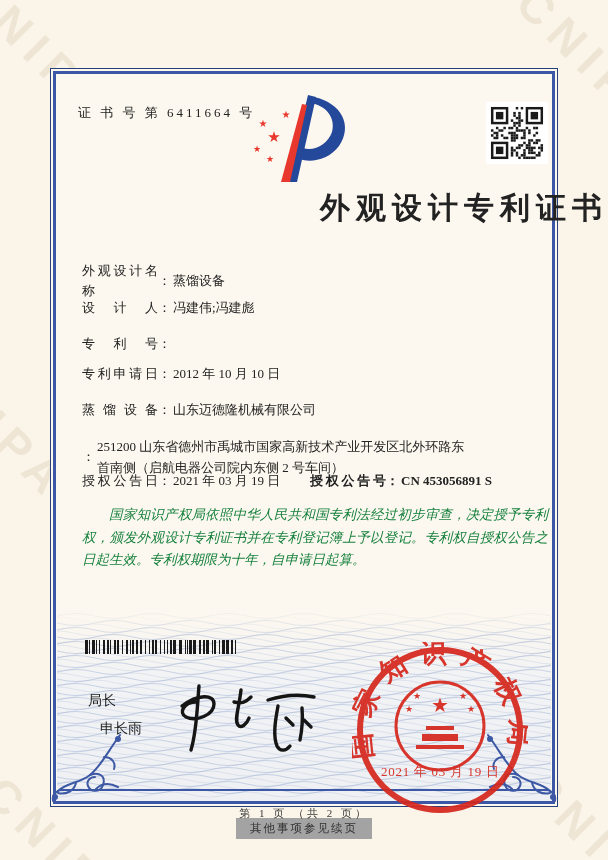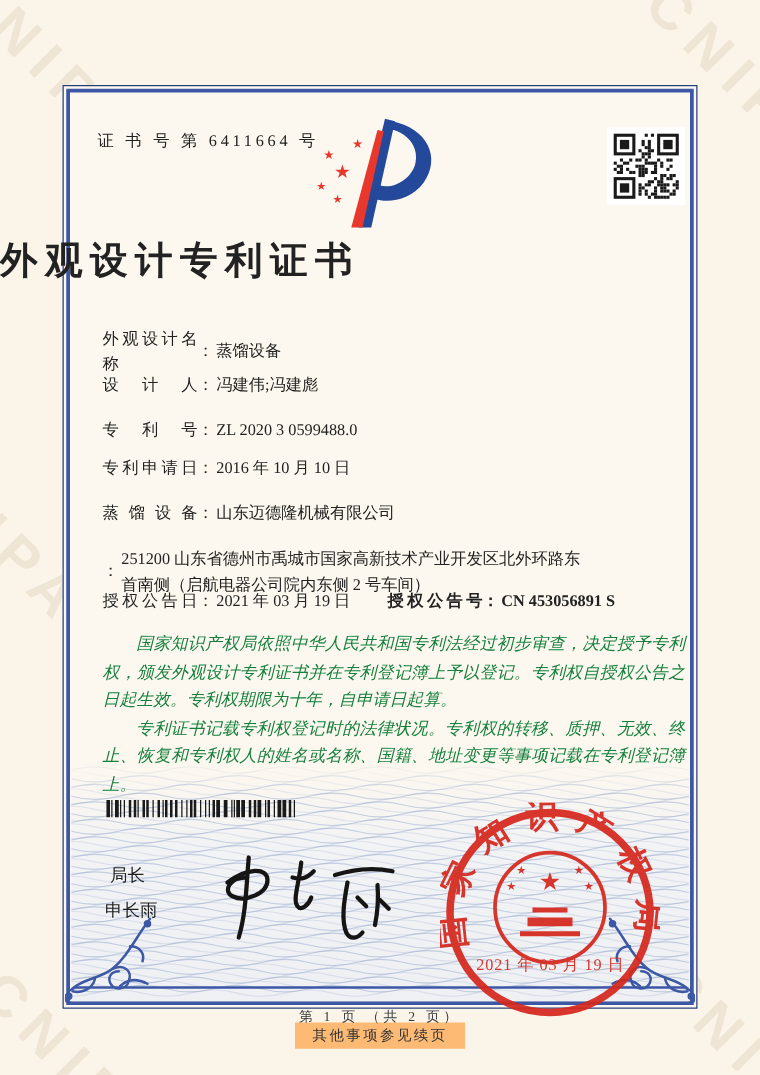--- a/index.html
+++ b/index.html
@@ -12,50 +12,50 @@
       transform:translate(-50%,-50%) rotate(45deg);white-space:nowrap;z-index:0;}
   .wm.faint{color:rgba(185,160,120,0.12);}
   
   .frame{position:absolute;left:50px;top:68px;width:506px;height:737px;
          border:1.5px solid #26407c;z-index:1;background:#fdf8ef;}
   .frame-inner{position:absolute;inset:2px;border:3px solid #3b57a5;}
   
   .cert-no{position:absolute;left:78px;top:104px;font-size:13px;letter-spacing:3px;z-index:2;}
   .logo{position:absolute;left:250px;top:94px;z-index:2;}
   .qr{position:absolute;left:486px;top:102px;z-index:2;background:#fff;}
-  .title{position:absolute;left:0;top:188px;width:100%;text-align:left;
+  .title{position:absolute;left:0;top:188px;width:100%;text-align:right;
          font-size:30px;font-weight:bold;letter-spacing:6px;z-index:2;}
   
   .frow{position:absolute;left:82px;font-size:13px;line-height:20px;z-index:2;display:flex;align-items:center;}
   .flabel{display:inline-block;width:76px;text-align:justify;text-align-last:justify;}
   .fcolon{display:inline-block;margin-right:2px;}
   .fval{display:inline-block;}
   .fval.addr{width:372px;line-height:21px;}
   .fgroup2{position:absolute;left:228px;top:0;display:flex;font-weight:bold;}
   
   .body-text{position:absolute;left:82px;top:504px;width:466px;z-index:2;
              font-size:13.5px;line-height:22.5px;font-style:italic;color:#15803d;}
   .body-text p{margin:0;text-indent:2em;text-align:justify;}
   
   .band{position:absolute;left:57px;top:612px;width:494px;height:189px;z-index:1;
         background:linear-gradient(#fdf8ef,#f2f3f5 35%,#eef0f3);}
   .flourish{position:absolute;z-index:2;}
   .barcode{position:absolute;left:85px;top:640px;z-index:2;}
   
   .sig-title{position:absolute;left:88px;top:692px;font-size:14px;z-index:2;
              font-family:"Liberation Sans",sans-serif;}
-  .sig-name{position:absolute;left:84px;top:720px;font-size:14px;z-index:2;
+  .sig-name{position:absolute;left:100px;top:720px;font-size:14px;z-index:2;
             font-family:Liberation Serif, serif;}
   .sig-script{position:absolute;left:168px;top:678px;z-index:2;}
   .seal{position:absolute;left:352px;top:642px;z-index:5;opacity:.93;}
   
   .page-info{position:absolute;left:0;top:806px;width:100%;text-align:center;
              font-size:11px;letter-spacing:3px;color:#3a3a3a;z-index:3;}
   .cont-note{position:absolute;left:50%;top:818px;transform:translateX(-50%);
-             font-size:11.5px;letter-spacing:2px;color:#333;background:#fdba74;
+             font-size:11.5px;letter-spacing:2px;color:#333;background:#a3a3a3;
              padding:3px 14px;z-index:2;white-space:nowrap;}
 </style>
 </head>
 <body>
 
 <div class="page">
 
   <div class="wm" style="left:38px;top:50px">CNIPA</div>
   <div class="wm" style="left:592px;top:62px">CNIPA</div>
   <div class="wm" style="left:452px;top:312px">CNIPA</div>
@@ -210,26 +210,25 @@
       <span class="fval">蒸馏设备</span>
   </div>
   <div class="frow" style="top:298px">
     <span class="flabel">设计人</span>
       <span class="fcolon">：</span>
       <span class="fval">冯建伟;冯建彪</span>
   </div>
   <div class="frow" style="top:334px">
     <span class="flabel">专利号</span>
       <span class="fcolon">：</span>
-      <span class="fval">ZL 2020 3 0599488.0</span>
   </div>
   <div class="frow" style="top:364px">
     <span class="flabel">专利申请日</span>
       <span class="fcolon">：</span>
-      <span class="fval">2016 年 10 月 10 日</span>
+      <span class="fval">2012 年 10 月 10 日</span>
   </div>
   <div class="frow" style="top:400px">
     <span class="flabel">蒸馏设备</span>
       <span class="fcolon">：</span>
       <span class="fval">山东迈德隆机械有限公司</span>
   </div>
   <div class="frow" style="top:436px">
       <span class="fcolon">：</span>
       <span class="fval addr">251200 山东省德州市禹城市国家高新技术产业开发区北外环路东首南侧（启航电器公司院内东侧 2 号车间）</span>
   </div>
@@ -239,21 +238,20 @@
       <span class="fval">2021 年 03 月 19 日</span>
     <span class="fgroup2">
       <span class="flabel">授权公告号</span>
         <span class="fcolon">：</span>
         <span class="fval">CN 453056891 S</span>
     </span>
   </div>
 
   <div class="body-text">
     <p>国家知识产权局依照中华人民共和国专利法经过初步审查，决定授予专利权，颁发外观设计专利证书并在专利登记簿上予以登记。专利权自授权公告之日起生效。专利权期限为十年，自申请日起算。</p>
-    <p>专利证书记载专利权登记时的法律状况。专利权的转移、质押、无效、终止、恢复和专利权人的姓名或名称、国籍、地址变更等事项记载在专利登记簿上。</p>
   </div>
 
   <div class="band">
     <svg id="waves" width="494" height="189" viewBox="0 0 494 189">
         <path d="M0 4 q19 -5 38 0 q19 5 38 0 q19 -5 38 0 q19 5 38 0 q19 -5 38 0 q19 5 38 0 q19 -5 38 0 q19 5 38 0 q19 -5 38 0 q19 5 38 0 q19 -5 38 0 q19 5 38 0 q19 -5 38 0 q19 5 38 0 q19 -5 38 0" fill="none" stroke="rgba(120,147,195,0.38)" stroke-width="0.9" opacity="0.25"></path>
         <path d="M0 11 q19 5 38 0 q19 -5 38 0 q19 5 38 0 q19 -5 38 0 q19 5 38 0 q19 -5 38 0 q19 5 38 0 q19 -5 38 0 q19 5 38 0 q19 -5 38 0 q19 5 38 0 q19 -5 38 0 q19 5 38 0 q19 -5 38 0 q19 5 38 0" fill="none" stroke="rgba(120,147,195,0.38)" stroke-width="0.9" opacity="0.50"></path>
         <path d="M0 18 q19 -5 38 0 q19 5 38 0 q19 -5 38 0 q19 5 38 0 q19 -5 38 0 q19 5 38 0 q19 -5 38 0 q19 5 38 0 q19 -5 38 0 q19 5 38 0 q19 -5 38 0 q19 5 38 0 q19 -5 38 0 q19 5 38 0 q19 -5 38 0" fill="none" stroke="rgba(120,147,195,0.38)" stroke-width="0.9" opacity="0.75"></path>
         <path d="M0 25 q19 5 38 0 q19 -5 38 0 q19 5 38 0 q19 -5 38 0 q19 5 38 0 q19 -5 38 0 q19 5 38 0 q19 -5 38 0 q19 5 38 0 q19 -5 38 0 q19 5 38 0 q19 -5 38 0 q19 5 38 0 q19 -5 38 0 q19 5 38 0" fill="none" stroke="rgba(120,147,195,0.38)" stroke-width="0.9" opacity="1.00"></path>
         <path d="M0 32 q19 -5 38 0 q19 5 38 0 q19 -5 38 0 q19 5 38 0 q19 -5 38 0 q19 5 38 0 q19 -5 38 0 q19 5 38 0 q19 -5 38 0 q19 5 38 0 q19 -5 38 0 q19 5 38 0 q19 -5 38 0 q19 5 38 0 q19 -5 38 0" fill="none" stroke="rgba(120,147,195,0.38)" stroke-width="0.9"></path>
         <path d="M0 39 q19 5 38 0 q19 -5 38 0 q19 5 38 0 q19 -5 38 0 q19 5 38 0 q19 -5 38 0 q19 5 38 0 q19 -5 38 0 q19 5 38 0 q19 -5 38 0 q19 5 38 0 q19 -5 38 0 q19 5 38 0 q19 -5 38 0 q19 5 38 0" fill="none" stroke="rgba(120,147,195,0.38)" stroke-width="0.9"></path>

